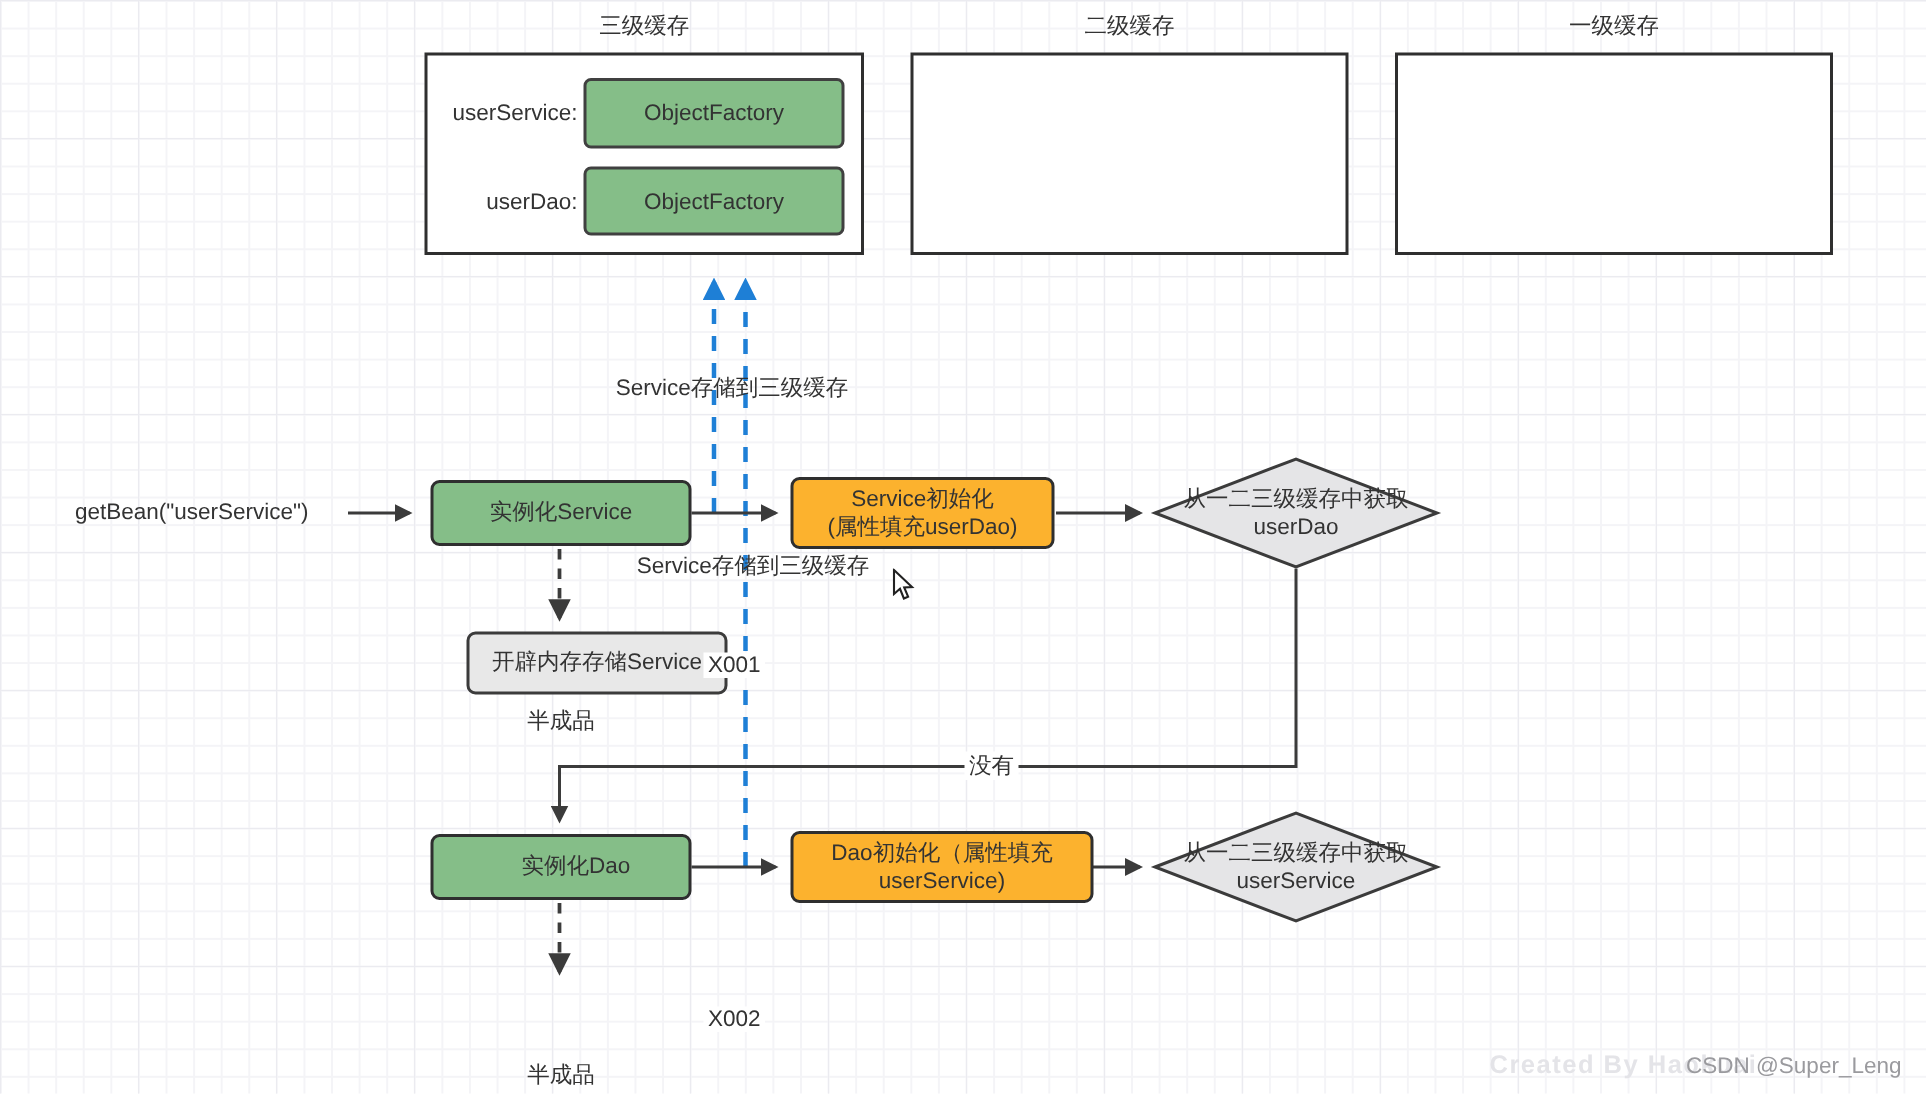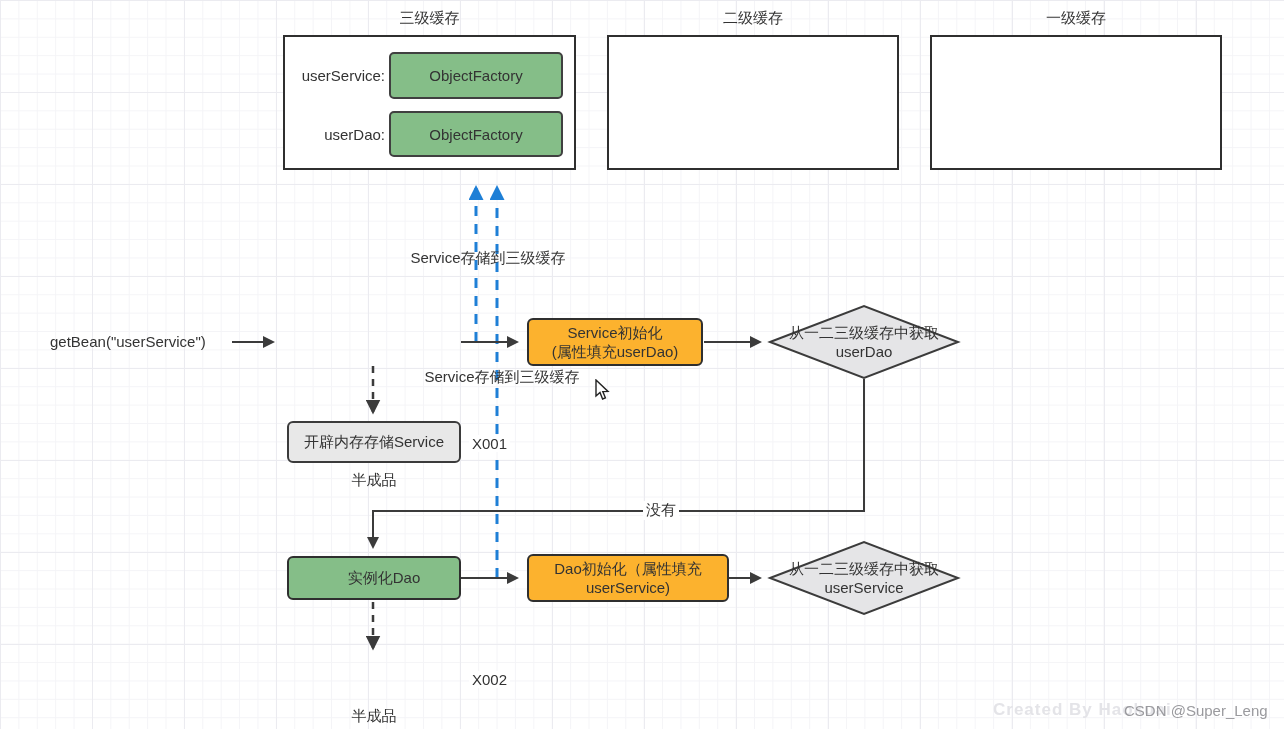--- a/index.html
+++ b/index.html
@@ -38,21 +38,21 @@
     display:flex;align-items:center;justify-content:flex-end;
     font-size:15px;color:#333;
   }
   .node{
     position:absolute;box-sizing:border-box;border:2px solid #2f2f2f;border-radius:6px;
     display:flex;flex-direction:column;align-items:center;justify-content:center;
     font-size:15px;color:#333;text-align:center;line-height:1.3;
   }
   .node.green{background:#85BE88;}
   .node.orange{background:#FCB22E;}
-  .node.gray{background:#E8E8E8;border-color:#3b3b3b;}
+  .node.gray{background:#E8E8E8;border-color:#3b3b3b;margin-left:24px;}
   .diamond-label{
     position:absolute;width:188px;text-align:center;
     font-size:15px;color:#333;line-height:1.25;
   }
   .free-label{
     position:absolute;font-size:15px;color:#333;white-space:nowrap;
   }
   .centered{text-align:center;}
   .masked{background:#ffffff;padding:0 3px;}
   #connectors{position:absolute;left:0;top:0;pointer-events:none;}
@@ -112,20 +112,21 @@
     <line x1="704" y1="578" x2="760" y2="578" stroke="#3b3b3b" stroke-width="2" marker-end="url(#arrowDark)"></line>
 
     <line x1="373" y1="602" x2="373" y2="648" stroke="#3b3b3b" stroke-width="2.5" stroke-dasharray="7,6" marker-end="url(#arrowDark)"></line>
 
     <polygon points="770,342 864,306 958,342 864,378" fill="#E5E5E7" stroke="#3b3b3b" stroke-width="2"></polygon>
     <polygon points="770,578 864,542 958,578 864,614" fill="#E5E5E7" stroke="#3b3b3b" stroke-width="2"></polygon>
   </svg>
 
   <div class="free-label" style="left:50px;top:333px;">getBean("userService")</div>
 
+  <div class="node green" style="left:287px;top:320px;width:174px;height:44px;">实例化Service</div>
 
   <div class="node orange" style="left:527px;top:318px;width:176px;height:48px;">
     <span>Service初始化</span>
     <span>(属性填充userDao)</span>
   </div>
 
   <div class="diamond-label" style="left:770px;top:324px;">
     <span>从一二三级缓存中获取</span><br>
     <span>userDao</span>
   </div>

